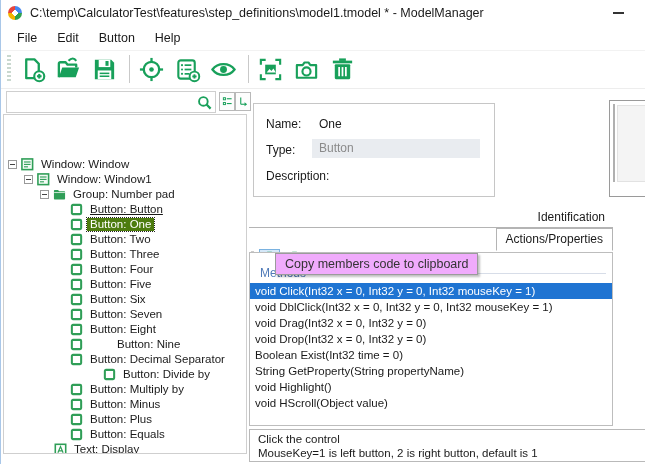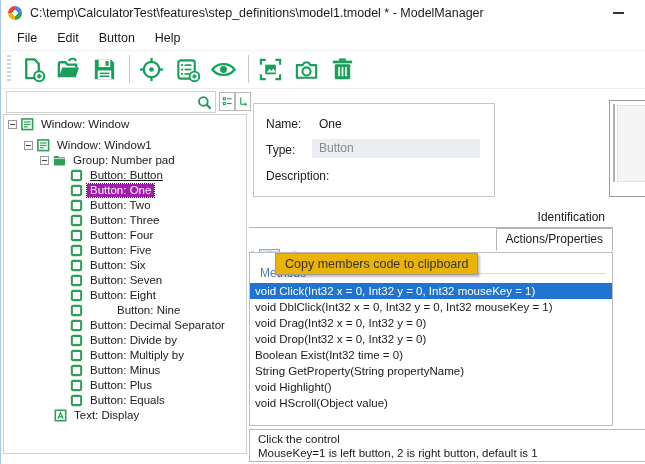--- a/index.html
+++ b/index.html
@@ -30,21 +30,21 @@
   .tree-btn{position:absolute;top:92px;width:14px;height:17px;border:1px solid #b9b9b9;background:#fdfdfd;display:flex;align-items:center;justify-content:center;}
   .tree-btn svg{width:11px;height:11px;display:block;}
   
   .tree-panel{position:absolute;left:2px;top:114px;width:244px;height:340px;border:1px solid #cfcfcf;background:#fff;overflow:hidden;padding-top:2px;box-sizing:border-box;}
   .tree-row{height:15px;display:flex;align-items:center;font-size:11.5px;white-space:nowrap;}
   .expander{width:9px;height:9px;border:1px solid #999;background:#fff;margin-right:4px;position:relative;flex:none;box-sizing:border-box;}
   .expander::after{content:"";position:absolute;left:1px;right:1px;top:2.8px;height:1px;background:#444;}
   .tree-icon{width:13px;height:13px;margin-right:4px;flex:none;}
   .tree-icon svg{width:100%;height:100%;display:block;}
   .tree-label{padding:0 3px;line-height:13px;}
-  .tree-label.selected{background:#a21caf;color:#fff;outline:1px dotted #222;outline-offset:0;}
+  .tree-label.selected{background:#4d7c0f;color:#fff;outline:1px dotted #222;outline-offset:0;}
   
   .details-box{position:absolute;left:252px;top:103px;width:240px;height:92px;border:1px solid #c6c6c6;font-size:12px;background:#fff;}
   .d-label{position:absolute;left:12px;}
   .d-name-label{top:13px;} .d-type-label{top:39px;} .d-desc-label{top:65px;}
   .d-name-value{position:absolute;left:65px;top:13px;}
   .d-type-field{position:absolute;left:58px;top:35px;width:168px;height:19px;background:#e9ecf0;color:#8a8a8a;line-height:19px;padding-left:7px;box-sizing:border-box;}
   
   .preview-box{position:absolute;left:608px;top:100px;width:45px;height:95px;border:1px solid #9a9a9a;background:#fff;}
   .preview-strip{position:absolute;left:3px;top:3px;width:2px;bottom:14px;background:#b0b0b0;}
   .preview-inner{position:absolute;left:7px;top:4px;right:-8px;bottom:14px;background:#f4f4f4;border:1px solid #e2e2e2;}
@@ -61,21 +61,21 @@
   .st-icon.active{background:#d5e8f8;border-color:#7ab2e0;}
   .checkbox{width:12px;height:12px;border:1px solid #8a8a8a;background:#fff;margin-left:40px;margin-right:7px;flex:none;}
   .checkbox-label{font-size:12px;white-space:nowrap;}
   
   .methods-box{position:absolute;left:248px;top:252px;width:364px;height:174px;border:1px solid #bdbdbd;background:#fff;overflow:hidden;box-sizing:border-box;}
   .methods-header{display:flex;align-items:center;margin:13px 6px 3px 10px;color:#4f7ab8;font-size:12px;}
   .methods-header .rule{flex:1;height:1px;background:#d7dde8;margin-left:8px;}
   .method-row{height:16px;line-height:16px;font-size:11.5px;padding-left:5px;white-space:nowrap;}
   .method-row.selected{background:#1f74d2;color:#fff;}
   
-  .tooltip{position:absolute;left:274px;top:253px;height:20px;line-height:20px;padding:0 9px;background:#eab308;border:1px solid #9b9b9b;
+  .tooltip{position:absolute;left:274px;top:253px;height:20px;line-height:20px;padding:0 9px;background:#f0abfc;border:1px solid #9b9b9b;
            box-shadow:2px 2px 2px rgba(0,0,0,0.25);font-size:12.5px;color:#333;z-index:5;white-space:nowrap;}
   
   .footer-box{position:absolute;left:248px;top:429px;width:400px;height:33px;border:1px solid #b9b9b9;border-right:none;padding:2px 8px;font-size:11.5px;line-height:14px;box-sizing:border-box;background:#fff;}
 </style>
 </head>
 <body>
 
 <div class="app">
 
   <div class="titlebar">
@@ -195,33 +195,33 @@
       <div class="tree-btn" style="left: 234px;">
         <svg viewBox="0 0 16 16">
           <line x1="4" y1="2" x2="4" y2="12" stroke="#18a05a" stroke-width="1.6"></line>
           <line x1="4" y1="12" x2="10" y2="12" stroke="#18a05a" stroke-width="1.6"></line>
           <path d="M9.5 9.2 l3.8 2.8 -3.8 2.8 Z" fill="#18a05a"></path>
         </svg>
       </div>
     </div>
 
   <div class="tree-panel" id="tree-panel">
-      <div class="tree-row" style="padding-left: 4px;">
+      <div class="tree-row" style="padding-left: 4px; margin-top: 40px;">
         <span class="expander"></span>
         <span class="tree-icon">
           <svg viewBox="0 0 14 14">
             <rect x="1" y="1" width="11.5" height="11.5" fill="#f2faf5" stroke="#2f9e57" stroke-width="1.7"></rect>
             <line x1="3.2" y1="4.3" x2="10.3" y2="4.3" stroke="#2f9e57" stroke-width="1.2"></line>
             <line x1="3.2" y1="6.9" x2="10.3" y2="6.9" stroke="#2f9e57" stroke-width="1.2"></line>
             <line x1="3.2" y1="9.5" x2="7.5" y2="9.5" stroke="#2f9e57" stroke-width="1.2"></line>
           </svg>
         </span>
         <span class="tree-label">Window: Window</span>
       </div>
-      <div class="tree-row" style="padding-left: 20px; margin-top: 6px;">
+      <div class="tree-row" style="padding-left: 20px;">
         <span class="expander"></span>
         <span class="tree-icon">
           <svg viewBox="0 0 14 14">
             <rect x="1" y="1" width="11.5" height="11.5" fill="#f2faf5" stroke="#2f9e57" stroke-width="1.7"></rect>
             <line x1="3.2" y1="4.3" x2="10.3" y2="4.3" stroke="#2f9e57" stroke-width="1.2"></line>
             <line x1="3.2" y1="6.9" x2="10.3" y2="6.9" stroke="#2f9e57" stroke-width="1.2"></line>
             <line x1="3.2" y1="9.5" x2="7.5" y2="9.5" stroke="#2f9e57" stroke-width="1.2"></line>
           </svg>
         </span>
         <span class="tree-label">Window: Window1</span>
@@ -317,21 +317,21 @@
         <span class="tree-label">Button: Nine</span>
       </div>
       <div class="tree-row" style="padding-left: 66px;">
         <span class="tree-icon">
           <svg viewBox="0 0 14 14">
             <rect x="2" y="2" width="10" height="10" rx="1.2" fill="#fff" stroke="#2f9e57" stroke-width="2.2"></rect>
           </svg>
         </span>
         <span class="tree-label">Button: Decimal Separator</span>
       </div>
-      <div class="tree-row" style="padding-left: 66px;">
+      <div class="tree-row" style="padding-left: 66px; justify-content: center;">
         <span class="tree-icon">
           <svg viewBox="0 0 14 14">
             <rect x="2" y="2" width="10" height="10" rx="1.2" fill="#fff" stroke="#2f9e57" stroke-width="2.2"></rect>
           </svg>
         </span>
         <span class="tree-label">Button: Divide by</span>
       </div>
       <div class="tree-row" style="padding-left: 66px;">
         <span class="tree-icon">
           <svg viewBox="0 0 14 14">

